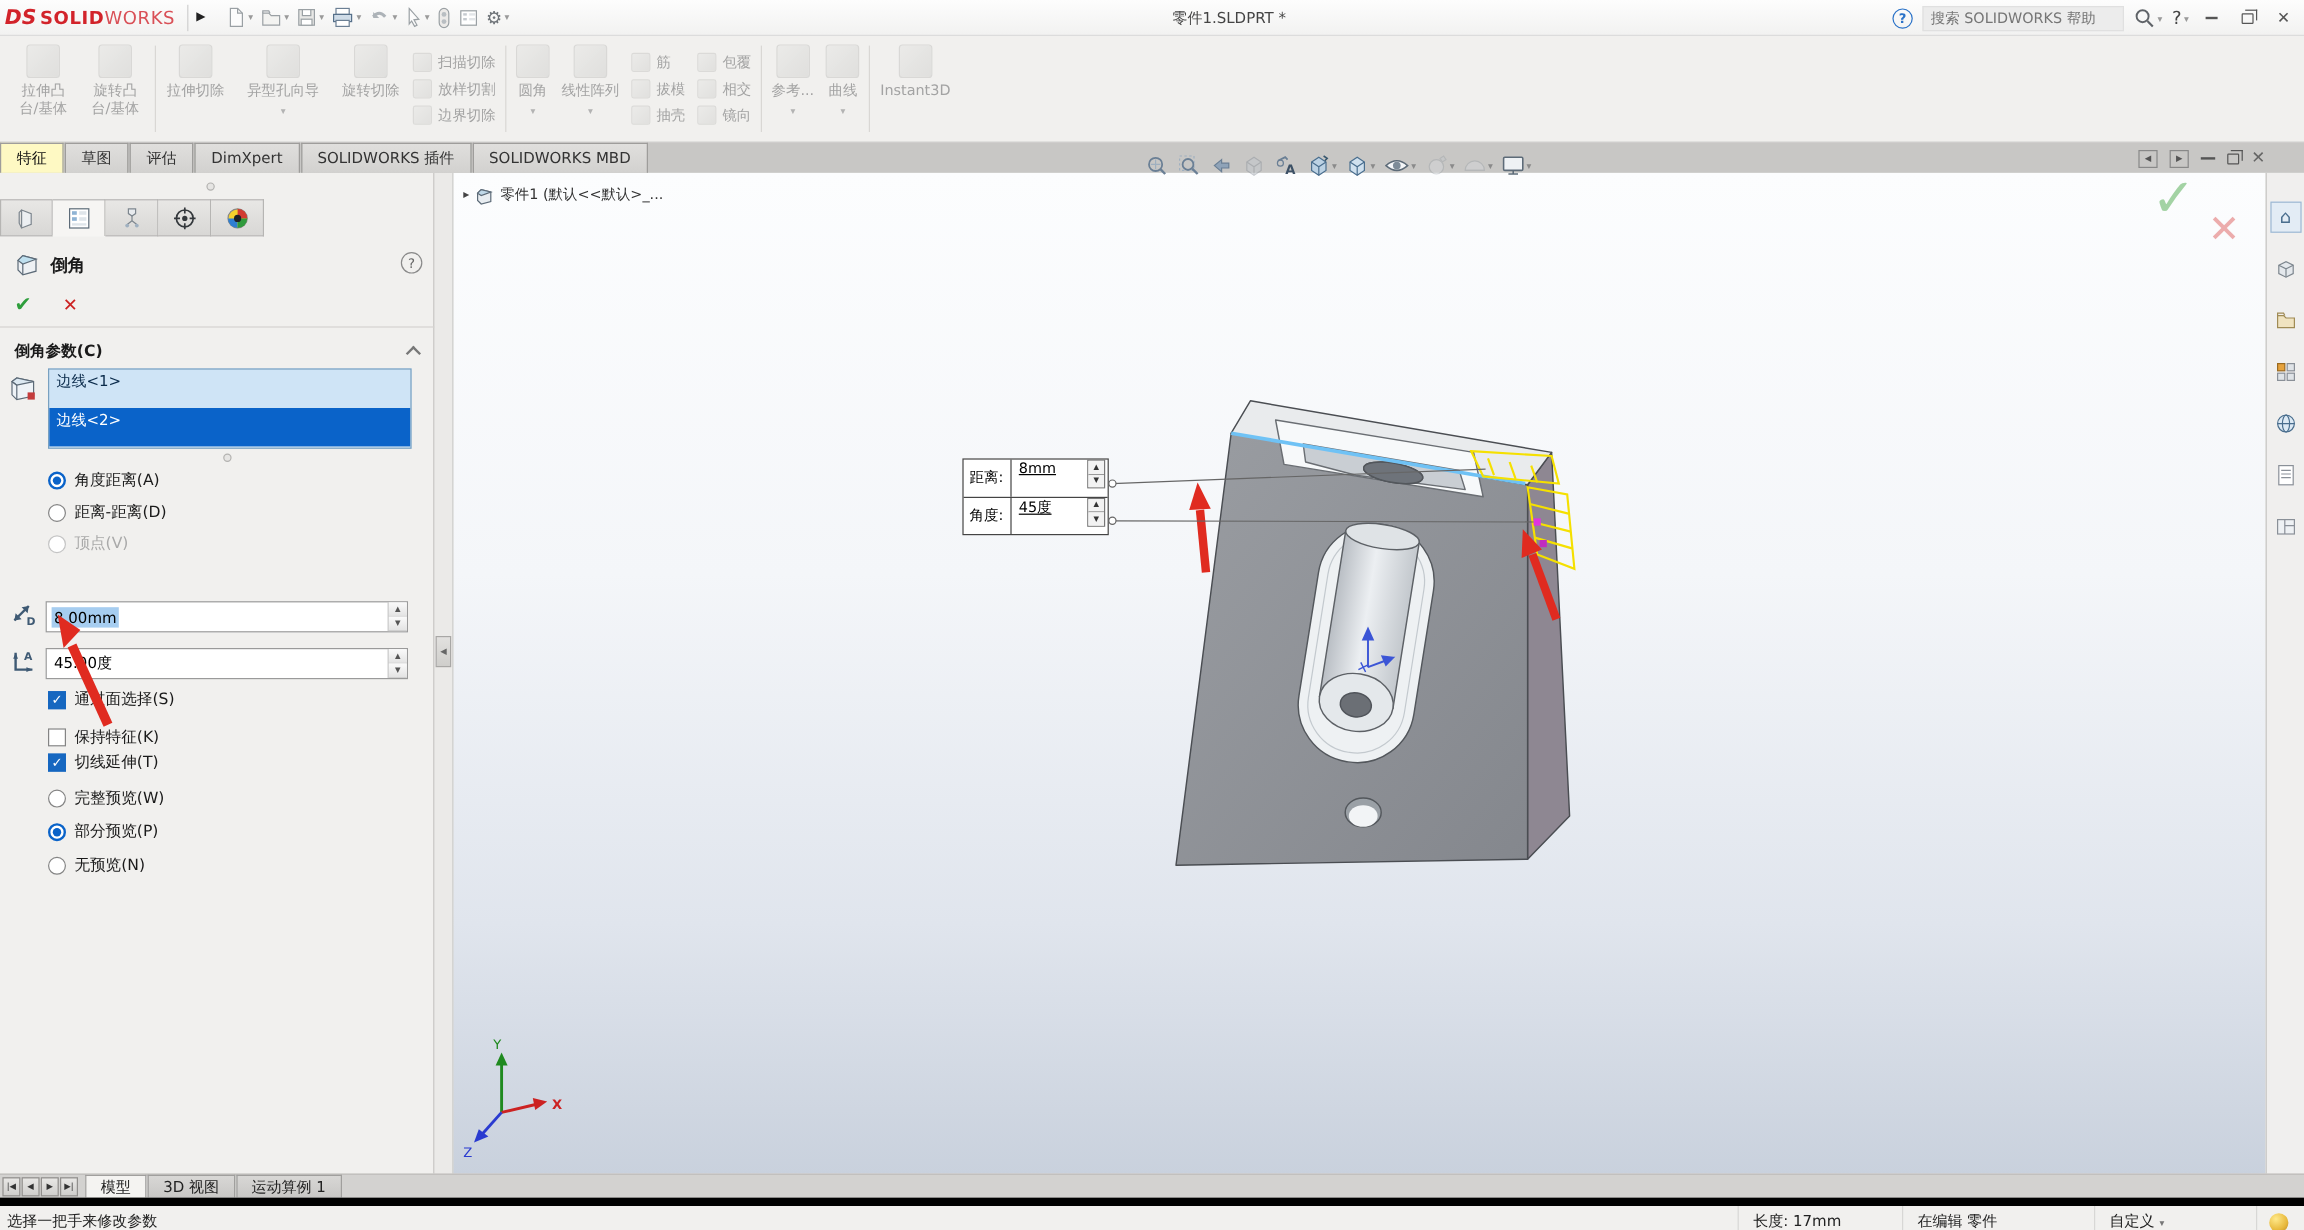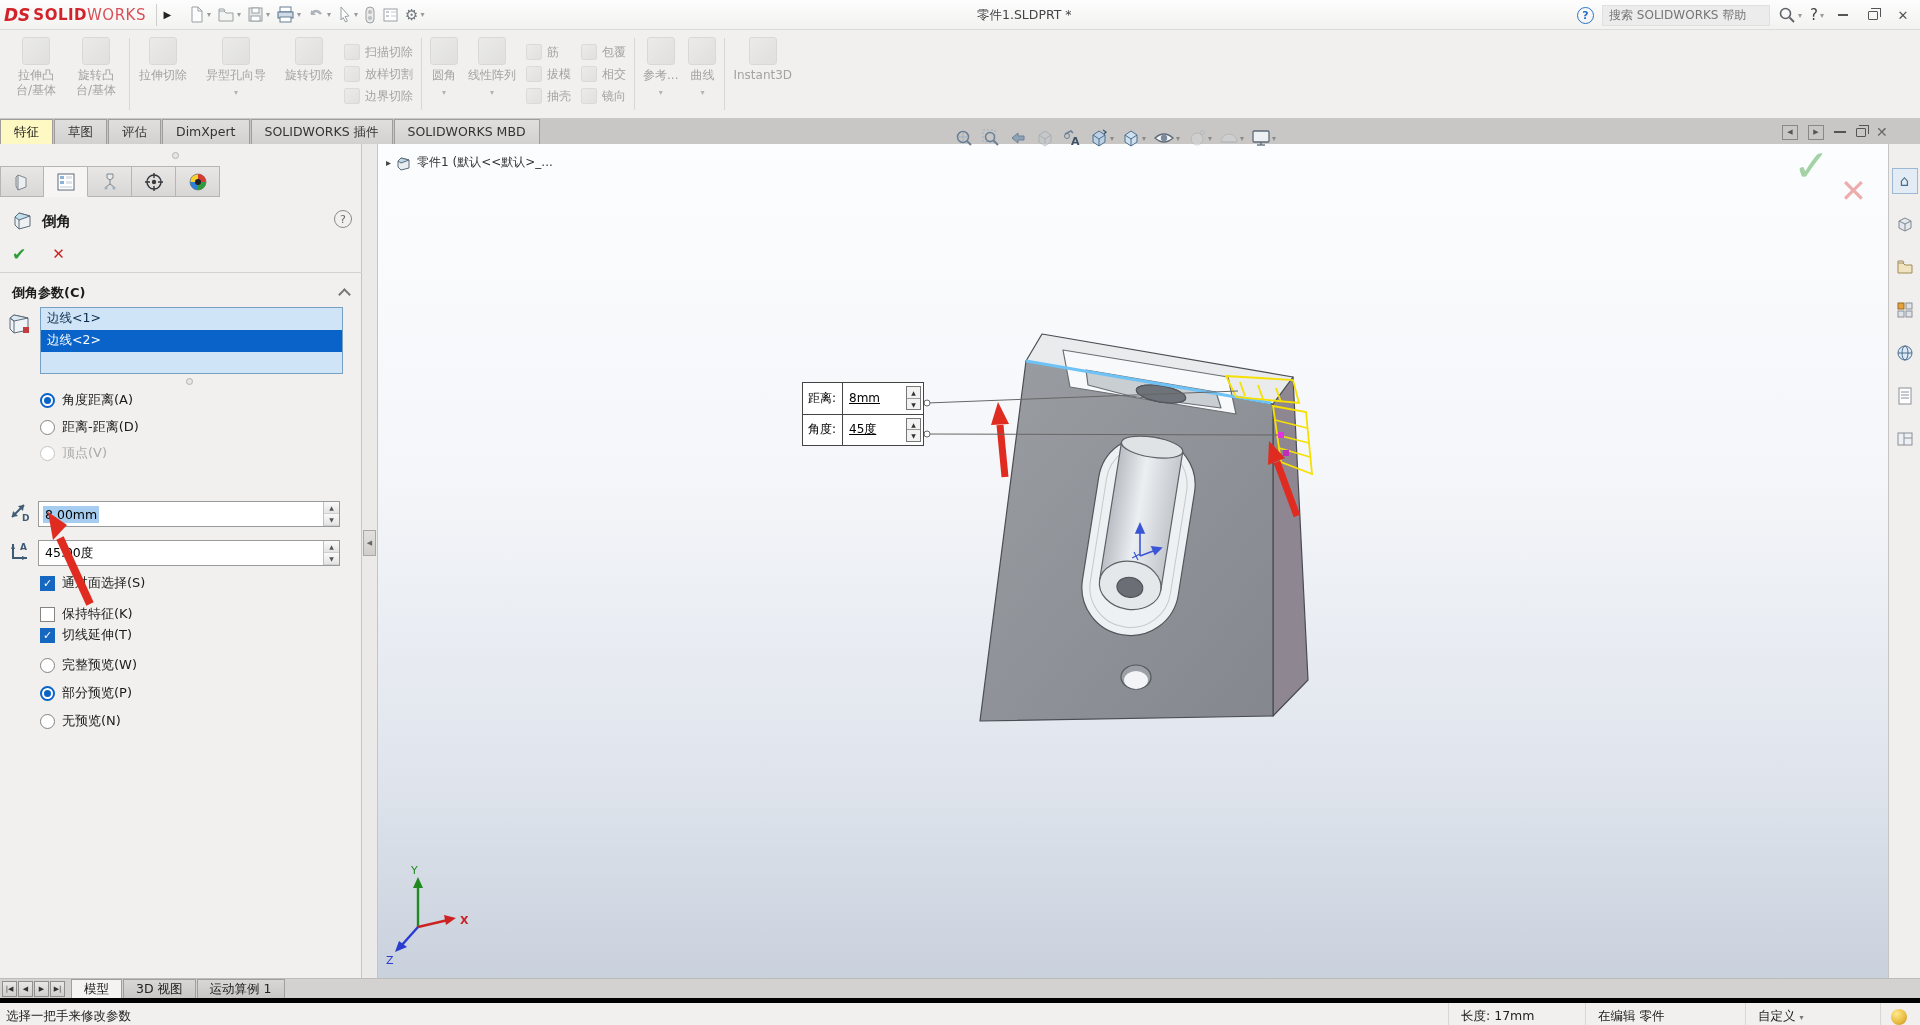--- a/index.html
+++ b/index.html
@@ -87,21 +87,21 @@
   #pm-actions { position:absolute; top:100px; left:12px; display:flex; gap:26px; align-items:center;}
   .pm-ok { color:#2e9e3c; font-size:17px; font-weight:bold; }
   .pm-cancel { color:#cc2222; font-size:15px; font-weight:bold; }
   #pm-div1 { position:absolute; top:128px; left:0; width:362px; height:1px; background:#d4d3d1; }
   #pm-groupheader { position:absolute; top:140px; left:12px; font-size:13px; font-weight:bold; color:#1a1a1a; }
   #pm-chevron { position:absolute; top:146px; left:340px; width:9px; height:9px;
     border-left:2px solid #777; border-top:2px solid #777; transform:rotate(45deg); }
   #sel-icon { position:absolute; top:166px; left:8px; }
   #sel-list { position:absolute; top:163px; left:40px; width:303px; height:67px;
     background:#cfe4f6; border:1px solid #78a0c0; overflow:hidden; }
-  .sel-item { height:22px; line-height:19px; padding-left:6px; font-size:12.5px; color:#0a2a4a; }
+  .sel-item { height:32px; line-height:19px; padding-left:6px; font-size:12.5px; color:#0a2a4a; }
   .sel-item.selected { background:#0a63c9; color:#fff; }
   #sel-grip { position:absolute; top:234px; left:186px; }
   .pm-row { position:absolute; left:40px; display:flex; align-items:center; gap:7px;
     font-size:13px; color:#1a1a1a; height:18px; }
   .pm-row.disabled { color:#a9a9a9; }
   .radio { width:15px; height:15px; border-radius:50%; border:1px solid #848484; background:#fff; flex:none; position:relative;}
   .radio.checked { border:2px solid #0a63c9; }
   .radio.checked::after { content:""; position:absolute; inset:2px; border-radius:50%; background:#0a63c9; }
   .radio.disabled { border-color:#c4c4c4; }
   .cb { width:15px; height:15px; border:1px solid #848484; background:#fff; flex:none;
@@ -129,21 +129,21 @@
   #breadcrumb { position:absolute; top:10px; left:8px; display:flex; align-items:center; gap:5px;
     font-size:12px; color:#333; z-index:5;}
   .bc-arrow { color:#444; font-size:10px; }
   #confirm-check { position:absolute; top:-4px; left:1415px; font-size:44px; color:rgba(134,196,134,.75); z-index:4;}
   #confirm-x { position:absolute; top:28px; left:1462px; font-size:32px; color:rgba(233,158,158,.85); z-index:4;}
   #scene { position:absolute; top:0; left:0; z-index:2; }
 
   
   #callout { position:absolute; top:238px; left:424px; width:122px; height:64px;
     background:#fff; border:1px solid #444; z-index:6; display:flex; flex-direction:column; }
-  .co-row { flex:1; display:flex; align-items:center; }
+  .co-row { flex:1; display:flex; }
   .co-row:first-child { border-bottom:1px solid #444; }
   .co-label { width:40px; padding-left:5px; font-size:12px; color:#000; border-right:1px solid #444;
     height:100%; display:flex; align-items:center; }
   .co-val { flex:1; padding-left:6px; font-size:12px; color:#000;text-decoration:underline; }
   .co-spin { width:15px; height:24px; margin-right:2px; border:1px solid #777; display:flex; flex-direction:column;}
   .co-spin span { flex:1; display:flex; align-items:center; justify-content:center; font-size:6px; color:#333;
     border-bottom:1px solid #999; background:#f2f2f2;}
   .co-spin span:last-child { border-bottom:none; }
 
   
@@ -158,21 +158,21 @@
     background:#d3d2d0; border-top:1px solid #bdbcba; display:flex; align-items:flex-end; z-index:35;}
   .nav-group { display:flex; gap:1px; margin:0 6px 1px 2px; }
   .nav-btn { width:15px; height:16px; background:linear-gradient(#e8e7e5,#cfcecc); border:1px solid #918f8d;
     display:flex; align-items:center; justify-content:center; font-size:7px; color:#333; }
   .btab { height:19px; line-height:18px; padding:0 12px; font-size:12.5px; color:#222;
     background:linear-gradient(#d8d7d5,#c8c7c5); border:1px solid #a09f9d; border-bottom:none; margin-right:1px;}
   .btab.active { background:#f4f3f1; }
 
   
   #statusbar { position:absolute; top:998px; left:0; width:1920px; height:27px;
-    background:#f1f0ee; border-top:5px solid #000000; z-index:35; }
+    background:#f1f0ee; border-top:7px solid #000000; z-index:35; }
   #status-msg { position:absolute; left:6px; top:5px; font-size:12.5px; color:#222; }
   .sseg { position:absolute; top:0; height:27px; line-height:26px; font-size:12.5px; color:#222;
     border-left:1px solid #d8d7d5; padding-left:12px; }
 
   
   .overlay-svg { position:absolute; top:0; left:0; pointer-events:none; z-index:20; }
 </style>
 </head>
 <body>
 

